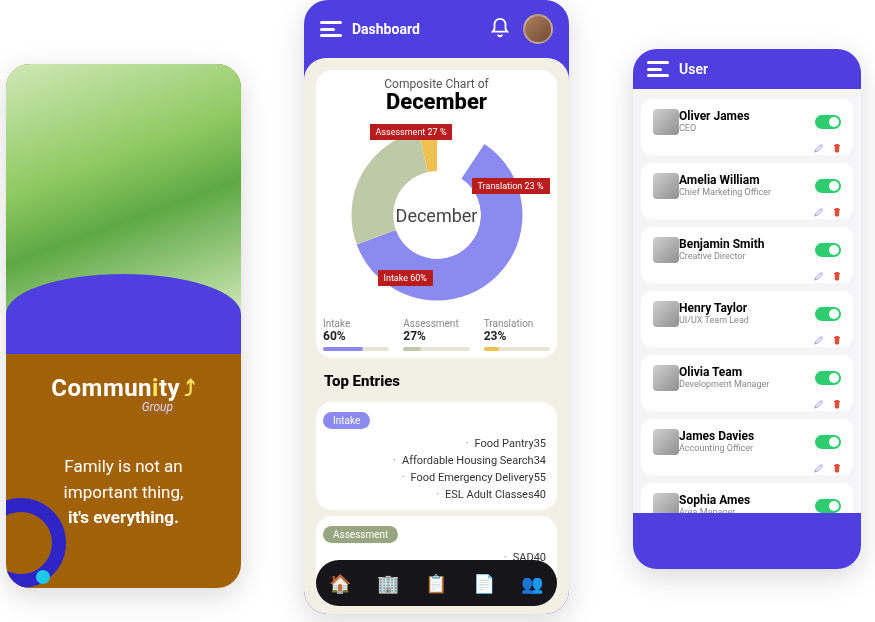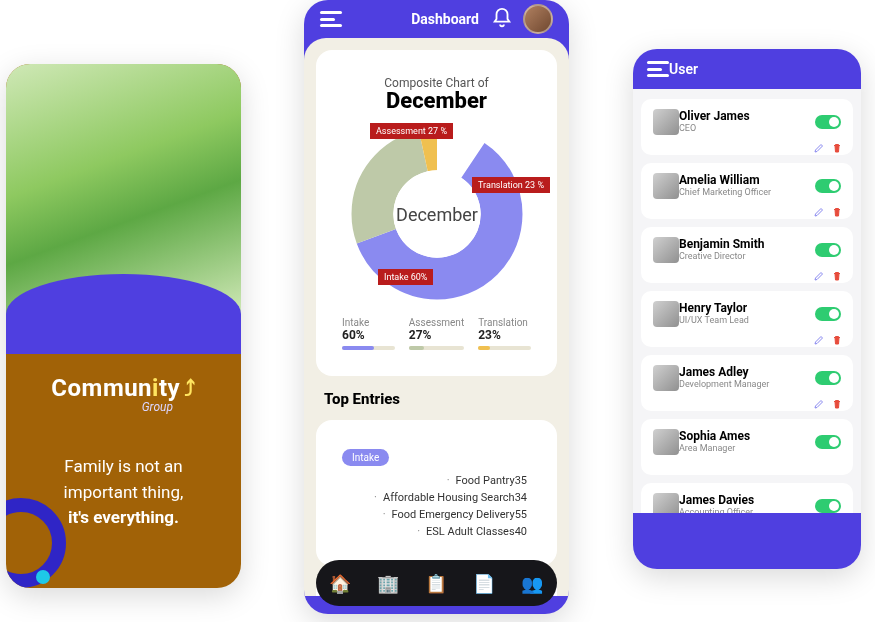--- a/index.html
+++ b/index.html
@@ -48,31 +48,31 @@
   .bubble2 { position:absolute; left:30px; bottom:34px; width:14px; height:14px; background:#1ec9e8; border-radius:50%; }
 
   
   .phone2 {
     left: 304px; top: 0;
     width: 265px; height: 614px;
     background:#4f3fe0;
   }
   .p2-header {
     display:flex; align-items:center; gap:10px;
-    padding:4px 16px; color:#fff;text-align:right;
+    padding:14px 16px; color:#fff;
   }
   .hamburger { width:22px; height:16px; display:flex; flex-direction:column; justify-content:space-between; }
   .hamburger span { height:3px; background:#fff; border-radius:2px; }
   .hamburger span:nth-child(2){ width:70%; }
   .p2-title { font-weight:700; font-size:14px; flex:1; }
   .bell,.avatar { width:24px; height:24px; }
   .bell svg { width:22px; height:22px; stroke:#fff; fill:none; }
   .avatar { width:30px; height:30px; border-radius:50%; background:linear-gradient(135deg,#b08060,#704830); border:2px solid #fff6; }
   .p2-body { background:#f2efe5; border-radius:22px 22px 0 0; padding:12px 12px 60px; height:calc(100% - 56px); overflow:hidden; }
-  .card { background:#fff; border-radius:16px; padding:26px; }
+  .card { background:#fff; border-radius:16px; padding:7px; }
   .chart-title { text-align:center; font-size:12px; color:#555; }
   .chart-month { text-align:center; font-size:22px; font-weight:800; margin-top:-2px; }
   .donut-wrap { position:relative; width:190px; height:190px; margin:6px auto; }
   .donut-center { position:absolute; inset:0; display:flex; align-items:center; justify-content:center; font-size:18px; color:#444; }
   .pill { position:absolute; background:#b91c1c; color:#fff; font-size:9px; padding:3px 6px; border-radius:0; white-space:nowrap; }
   .legend { display:flex; gap:14px; margin-top:8px; font-size:10px; color:#888; }
   .legend div { flex:1; }
   .legend b { display:block; color:#222; font-size:12px; }
   .lbar { height:4px; background:#e8e4d3; border-radius:3px; margin-top:4px; position:relative; }
   .lbar::after { content:""; position:absolute; left:0; top:0; bottom:0; border-radius:3px; }
@@ -90,21 +90,21 @@
     display:flex; align-items:center; justify-content:space-around;
   }
   .nav-icon { width:22px; height:22px; font-size:18px; display:flex; align-items:center; justify-content:center; }
 
   
   .phone3 {
     left: 633px; top: 49px;
     width: 228px; height: 520px;
     background:#4f3fe0;
   }
-  .p3-header { display:flex; align-items:center; padding:12px 14px; color:#fff; }
+  .p3-header { display:flex; align-items:center; gap:10px; padding:12px 14px; color:#fff; }
   .p3-title { font-size:14px; font-weight:600; }
   .search-wrap { margin:0 10px 12px; background:#fff; border-radius:8px; display:flex; align-items:center; padding:6px 10px; }
   .search-wrap input { border:none; outline:none; flex:1; font-size:12px; }
   .p3-body { background:#f5f5f7; height:calc(100% - 96px); padding:10px 8px; overflow:hidden; }
   .user-card { background:#fff; border-radius:10px; padding:8px 12px 20px; margin-bottom:8px; display:flex; align-items:center; position:relative; }
   .uavatar { width:26px; height:26px; border-radius:4px; background:linear-gradient(135deg,#d0d0d0,#909090); flex-shrink:0; margin-top:2px; }
   .uinfo { flex:1; }
   .uname { font-size:12px; font-weight:700; }
   .urole { font-size:9px; color:#888; }
   .toggle { width:26px; height:14px; background:#2ecc71; border-radius:8px; position:relative; flex-shrink:0; margin-top:2px; }
@@ -279,51 +279,51 @@
               <path d="M4 20l4-1 11-11-3-3L5 16l-1 4z"></path>
             </svg></span>
           <span class="aicon del"><svg width="12" height="12" viewBox="0 0 24 24" stroke-width="2">
               <path d="M6 7h12M9 7V5h6v2M8 7l1 13h6l1-13"></path>
             </svg></span>
         </div>
       </div>
       <div class="user-card">
         <div class="uavatar"></div>
         <div class="uinfo">
-          <div class="uname">James Adley</div>
+          <div class="uname">Olivia Team</div>
           <div class="urole">Development Manager</div>
+        </div>
+        <div class="toggle"></div>
+        <div class="actions">
+          <span class="aicon edit"><svg width="12" height="12" viewBox="0 0 24 24" fill="none" stroke-width="2">
+              <path d="M4 20l4-1 11-11-3-3L5 16l-1 4z"></path>
+            </svg></span>
+          <span class="aicon del"><svg width="12" height="12" viewBox="0 0 24 24" stroke-width="2">
+              <path d="M6 7h12M9 7V5h6v2M8 7l1 13h6l1-13"></path>
+            </svg></span>
+        </div>
+      </div>
+      <div class="user-card">
+        <div class="uavatar"></div>
+        <div class="uinfo">
+          <div class="uname">James Davies</div>
+          <div class="urole">Accounting Officer</div>
         </div>
         <div class="toggle"></div>
         <div class="actions">
           <span class="aicon edit"><svg width="12" height="12" viewBox="0 0 24 24" fill="none" stroke-width="2">
               <path d="M4 20l4-1 11-11-3-3L5 16l-1 4z"></path>
             </svg></span>
           <span class="aicon del"><svg width="12" height="12" viewBox="0 0 24 24" stroke-width="2">
               <path d="M6 7h12M9 7V5h6v2M8 7l1 13h6l1-13"></path>
             </svg></span>
         </div>
       </div>
       <div class="user-card">
         <div class="uavatar"></div>
         <div class="uinfo">
           <div class="uname">Sophia Ames</div>
           <div class="urole">Area Manager</div>
         </div>
         <div class="toggle"></div>
       </div>
-      <div class="user-card">
-        <div class="uavatar"></div>
-        <div class="uinfo">
-          <div class="uname">James Davies</div>
-          <div class="urole">Accounting Officer</div>
-        </div>
-        <div class="toggle"></div>
-        <div class="actions">
-          <span class="aicon edit"><svg width="12" height="12" viewBox="0 0 24 24" fill="none" stroke-width="2">
-              <path d="M4 20l4-1 11-11-3-3L5 16l-1 4z"></path>
-            </svg></span>
-          <span class="aicon del"><svg width="12" height="12" viewBox="0 0 24 24" stroke-width="2">
-              <path d="M6 7h12M9 7V5h6v2M8 7l1 13h6l1-13"></path>
-            </svg></span>
-        </div>
-      </div>
     </div>
 </div>
 
 </body></html>

